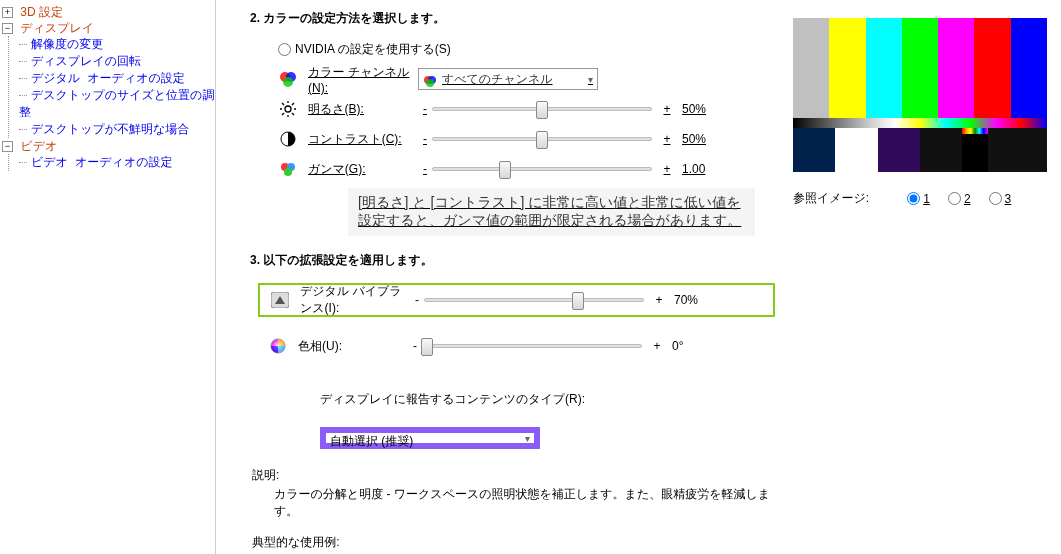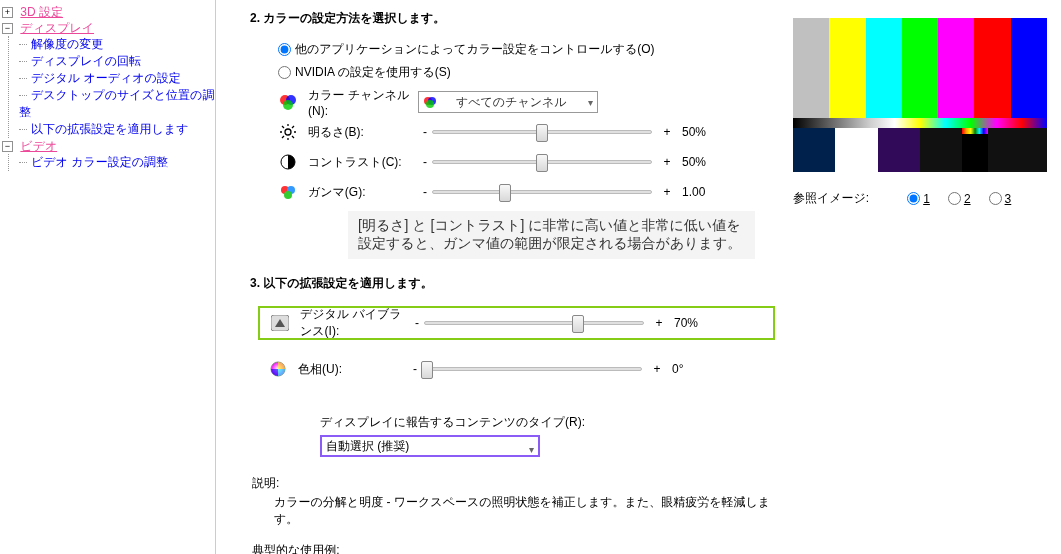--- a/index.html
+++ b/index.html
@@ -1,47 +1,47 @@
 <!DOCTYPE html>
 <html><head>
 <meta charset="utf-8">
 <style>
 * { box-sizing: border-box; margin: 0; padding: 0; }
 body { font-family: "MS PGothic", "Meiryo", sans-serif; font-size: 12px; background: #fff; color: #000; width: 1061px; height: 554px; overflow: hidden; }
 .container { display: flex; height: 100%; }
 .sidebar { width: 216px; border-right: 1px solid #ccc; padding: 4px 0 0 2px; background: #fff; }
 .tree-node { line-height: 16px; white-space: nowrap; }
 .tree-expander { display: inline-block; width: 11px; height: 11px; border: 1px solid #919191; text-align: center; line-height: 9px; font-size: 9px; margin-right: 4px; vertical-align: middle; cursor: pointer; }
-.tree-label { color: #ec4899; cursor: default; text-decoration: underline; }
-.tree-children { margin-left: 6px; border-left: 1px dotted #999; padding-left: 10px; }
+.tree-label { color: #c2410c; cursor: default; }
+.tree-children { margin-left: 6px; border-left: 1px dotted #999; padding-left: 10px; font-family: Liberation Mono, monospace; }
 .tree-leaf { color: #0000EE; cursor: pointer; padding: 0 2px; margin: 1px 0; }
 .tree-leaf.selected { background: #3399FF; color: #fff; }
 .dotline { display: inline-block; width: 8px; border-bottom: 1px dotted #999; vertical-align: middle; margin-right: 2px; }
 .main { flex: 1; display: flex; padding: 0 0 0 24px; position: relative; }
 .settings { flex: 1; padding-top: 10px; }
 .section-title { font-weight: bold; margin: 0 0 14px 10px; }
 .radio-row { margin: 0 0 6px 38px; }
 .radio-row input { vertical-align: middle; margin-right: 4px; }
-.color-controls { margin-left: 38px; }
+.color-controls { margin-left: 38px; text-decoration: underline; }
 .ctrl-row { display: flex; align-items: center; height: 30px; }
 .ctrl-icon { width: 20px; height: 20px; display: flex; align-items: center; justify-content: center; margin-right: 10px; }
 .ctrl-label { width: 110px; }
 .ctrl-select { width: 180px; height: 22px; border: 1px solid #999; background: #fff; font-size: 12px; padding: 0 4px; display:flex; align-items:center; justify-content:space-between; color:#333; }
 .select-arrow { font-size:10px; color:#666; }
 .ctrl-sep { width: 14px; text-align: center; }
 .slider-track { position: relative; width: 220px; height: 4px; background: #e0e0e0; border: 1px solid #bbb; border-radius: 2px; }
 .slider-thumb { position: absolute; top: -7px; width: 12px; height: 18px; background: linear-gradient(#f8f8f8,#d8d8d8); border: 1px solid #888; border-radius: 2px; transform: translateX(-50%); }
 .ctrl-plus { width: 14px; text-align: center; margin-left: 8px; }
 .ctrl-val { width: 40px; margin-left: 8px; }
 .note-box { margin: 4px 38px 0 70px; background: #f4f4f4; padding: 6px 10px; font-size: 14px; color: #333; }
 .ext-box { margin: 2px 18px 0 18px; }
 .highlight-row { border: 2px solid #84cc16; padding: 3px 10px; margin: 4px 0; }
 .plain-row { padding: 3px 10px; margin: 14px 0; }
 .report-row { margin: 30px 0 8px 80px; }
-.report-select { width: 220px; height: 22px; border: 2px solid #8b5cf6; background: #fff; display:flex; align-items:flex-end; justify-content:space-between; padding:0 4px; margin-top:4px; }
+.report-select { width: 220px; height: 22px; border: 6px solid #8b5cf6; background: #fff; display:flex; align-items:flex-start; justify-content:space-between; padding:0 4px; margin-top:19px; }
 .desc-block { margin: 18px 0 0 12px; }
 .desc-label { margin-bottom: 2px; }
 .desc-body { margin-left: 22px; margin-bottom: 14px; }
 .usage-list { margin-left: 22px; }
 .right-panel { width: 268px; padding: 18px 14px 16px 0; }
 .colorbars { width: 254px; height: 154px; margin-bottom: 6px; display:flex; flex-direction:column; }
 .bar-row1 { flex: 9; display:flex; }
 .bar-seg { flex:1; }
 .grad-row { height: 10px; background: linear-gradient(to right,#000,#444,#888,#ccc,#fff,#ffff00,#00ffff,#00ff00,#ff00ff,#ff0000,#0000ff); }
 .bar-row2 { flex: 4; display:flex; }
@@ -64,53 +64,50 @@
     </div>
     <div class="tree-node">
       <span class="tree-expander">−</span>
       <span class="tree-label">ディスプレイ</span>
     </div>
     <div class="tree-children">
       <div><span class="dotline"></span><span class="tree-leaf">解像度の変更</span></div>
       <div><span class="dotline"></span><span class="tree-leaf">ディスプレイの回転</span></div>
       <div><span class="dotline"></span><span class="tree-leaf">デジタル オーディオの設定</span></div>
       <div><span class="dotline"></span><span class="tree-leaf">デスクトップのサイズと位置の調整</span></div>
-      <div><span class="dotline"></span><span class="tree-leaf">以下の拡張設定を適用します</span></div>
+      <div><span class="dotline"></span><span class="tree-leaf">デスクトップが不鮮明な場合</span></div>
     </div>
     <div class="tree-node">
       <span class="tree-expander">−</span>
       <span class="tree-label">ビデオ</span>
     </div>
     <div class="tree-children">
-      <div><span class="dotline"></span><span class="tree-leaf">ビデオ カラー設定の調整</span></div>
+      <div><span class="dotline"></span><span class="tree-leaf">ビデオ オーディオの設定</span></div>
     </div>
   </div>
 
   <div class="main">
     <div class="settings">
       <div class="section-title">2. カラーの設定方法を選択します。</div>
       <div class="radio-row">
-        <label><input type="radio" name="m" checked="" style=""><span>他のアプリケーションによってカラー設定をコントロールする(O)</span></label>
-      </div>
-      <div class="radio-row">
         <label><input type="radio" name="m" style=""><span>NVIDIA の設定を使用する(S)</span></label>
       </div>
 
       <div class="color-controls">
         <div class="ctrl-row">
           <div class="ctrl-icon">
             <svg width="18" height="18">
                 <circle cx="6" cy="7" r="5" fill="#f00" opacity=".8"></circle>
                 <circle cx="12" cy="7" r="5" fill="#00f" opacity=".8"></circle>
                 <circle cx="9" cy="12" r="5" fill="#0c0" opacity=".8"></circle>
               </svg>
           </div>
           <div class="ctrl-label">カラー チャンネル(N):</div>
           <div class="ctrl-select">
-            <span style="display:flex;align-items:center;gap:19px;">
+            <span style="display:flex;align-items:flex-end;gap:5px;">
               <svg width="14" height="14">
                   <circle cx="5" cy="6" r="4" fill="#f00" opacity=".8"></circle>
                   <circle cx="9" cy="6" r="4" fill="#00f" opacity=".8"></circle>
                   <circle cx="7" cy="9" r="4" fill="#0c0" opacity=".8"></circle>
                 </svg>
               <span>すべてのチャンネル</span>
             </span>
             <span class="select-arrow">▾</span>
           </div>
         </div>

